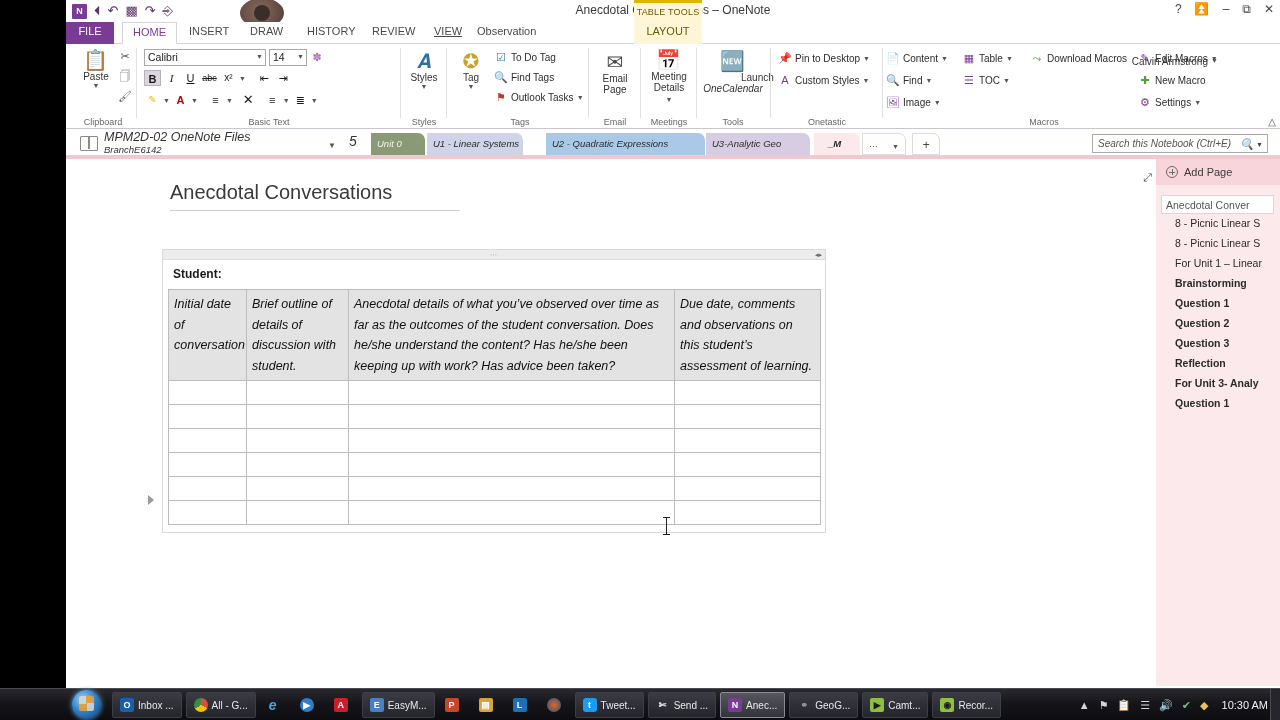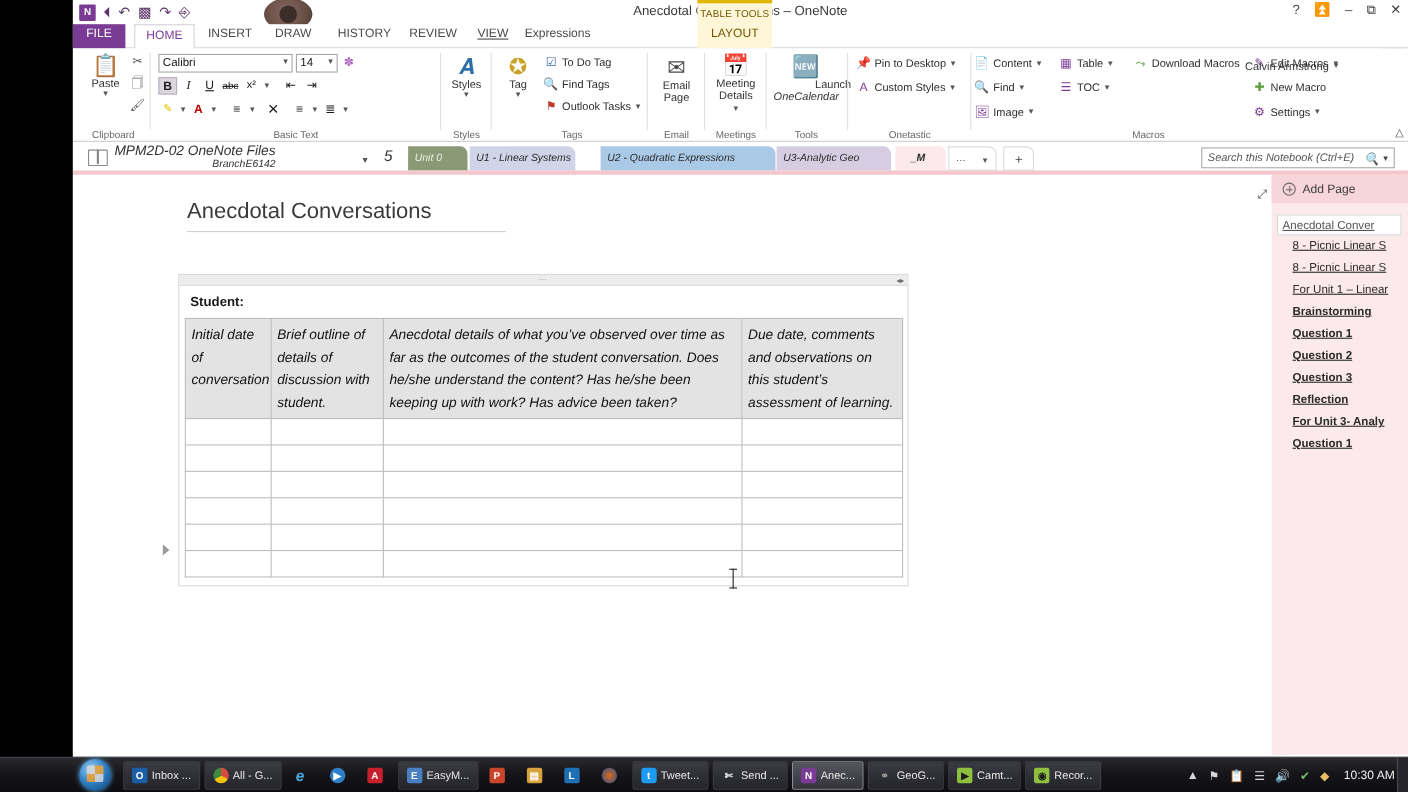--- a/index.html
+++ b/index.html
@@ -56,21 +56,21 @@
   .hl { color:#e8c400; }
   .rd { color:#c00000; }
   .collapse { position:absolute; right:4px; bottom:1px; font-size:10px; color:#555; }
 
   
   .nbbar { position:relative; height:30px; background:#fff;font-style:italic; }
   .nbook { position:absolute; left:14px; top:2px; display:flex; align-items:flex-start; gap:6px;}
   .nbicon { width:18px; height:15px; border:1.5px solid #8a8a8a; border-radius:1px; margin-top:5px; position:relative;}
   .nbicon:after{content:"";position:absolute;left:7px;top:-1px;width:1.5px;height:13px;background:#8a8a8a;}
   .nbname { font-size:12.5px; color:#333; line-height:13px;}
-  .nbbranch { font-size:9.5px; color:#333;text-align:right; }
+  .nbbranch { font-size:9.5px; color:#333; }
   .nbcaret { position:absolute; left:262px; top:12px; font-size:8px; color:#555;}
   .nbcount { position:absolute; left:283px; top:4px; font-size:14px; color:#333; }
 
   .sectab { position:absolute; top:4px; height:22px; font-size:9.5px; padding:5px 6px 0;
             border-radius:0 7px 0 0; color:#2b2b2b; overflow:hidden; white-space:nowrap;
             filter: blur(.55px); }
   .sectab.sel { filter:none; }
   .secbar-line { position:absolute; left:0; right:0; top:26px; height:4px; }
 
   .searchbox { position:absolute; right:12px; top:5px; width:176px; height:19px; border:1px solid #a9a9a9;
@@ -116,21 +116,21 @@
   .vsb .arwb { position:absolute; left:0; bottom:0;}
 
   
   .pagelist { position:absolute; right:0; top:0; width:124px; bottom:0; background:#fbe9ec; }
   .addpage { height:26px; background:#f7d5da; display:flex; align-items:center; gap:6px; padding-left:10px;
              font-size:11px; color:#3c3c3c; }
   .plus { width:12px;height:12px;border:1.3px solid #6b6b6b;border-radius:50%;position:relative;}
   .plus:before,.plus:after{content:"";position:absolute;background:#6b6b6b;}
   .plus:before{left:2px;top:4.5px;width:6px;height:1.3px;}
   .plus:after{top:2px;left:4.5px;height:6px;width:1.3px;}
-  .pgitem { height:20px; padding:3px 0 0 19px; font-size:10.5px; color:#2b2b2b; white-space:nowrap; overflow:hidden;text-decoration:underline;}
+  .pgitem { height:20px; padding:3px 0 0 19px; font-size:10.5px; color:#2b2b2b; white-space:nowrap; overflow:hidden;}
   .pgitem.first { margin:10px 6px 0 5px; padding-left:4px; height:19px; background:#fff; border:1px solid #d9d9d9; color:#555;}
   .pgitem.bold { font-weight:bold; }
 
   
   .taskbar { position:absolute; left:0; bottom:0; width:1280px; height:32px; z-index:60;
              background:linear-gradient(180deg,#2a2a2e 0%,#16161a 45%,#0d0d11 100%); border-top:1px solid #4a4a52;}
   .startorb { position:absolute; left:72px; top:1px; width:29px; height:29px; border-radius:50%;
               background:radial-gradient(circle at 38% 32%, #9fd2f5 0%, #2f7fc4 48%, #0d3c68 100%);
               box-shadow:0 0 5px #5aa6e0;}
   .startorb:after{content:"";position:absolute;left:7px;top:6px;width:15px;height:15px;border-radius:2px;
@@ -181,21 +181,21 @@
     </div>
 
     <div class="rtabs">
       <div class="rtab file" style="left:0px;">FILE</div>
       <div class="rtab active" style="left:56px;">HOME</div>
       <div class="rtab" style="left:113px;">INSERT</div>
       <div class="rtab" style="left:174px;">DRAW</div>
       <div class="rtab" style="left:231px;">HISTORY</div>
       <div class="rtab" style="left:296px;">REVIEW</div>
       <div class="rtab" style="left:358px;text-decoration:underline;">VIEW</div>
-      <div class="rtab" style="left:401px;">Expressions</div>
+      <div class="rtab" style="left:401px;">Observation</div>
       <div class="rtab layout" style="left:568px;width:68px;text-align:center;padding-left:0;padding-right:0;">LAYOUT</div>
     </div>
 
     <div class="ribbon">
 
       <div class="grp" style="left:4px;width:66px;">
         <div class="bigbtn" style="position:absolute;left:6px;top:5px;width:40px;">
           <span class="ic">📋</span>
           <span>Paste</span>
           <span style="display:block;font-size:7px;color:#555;">▼</span>

